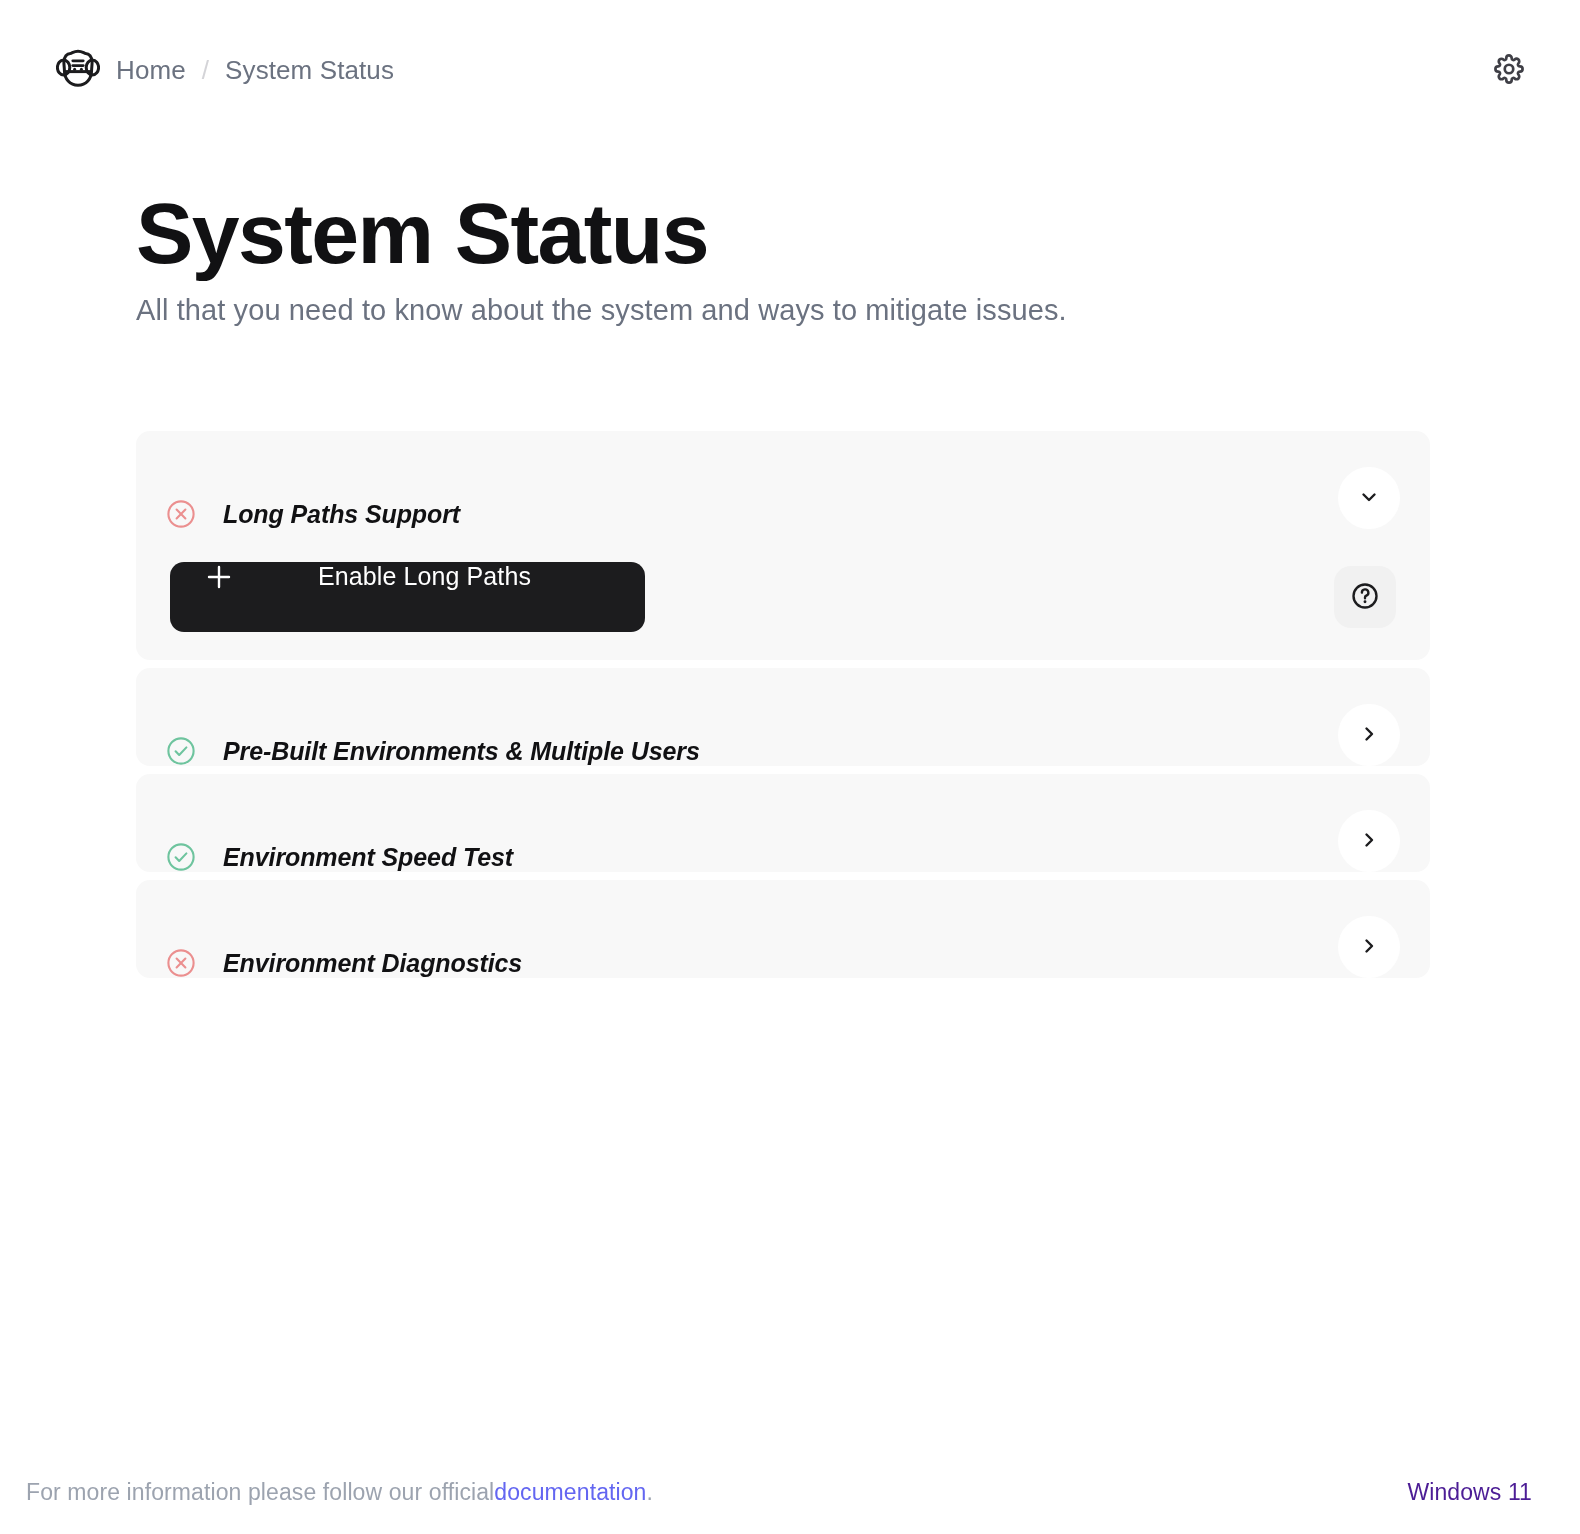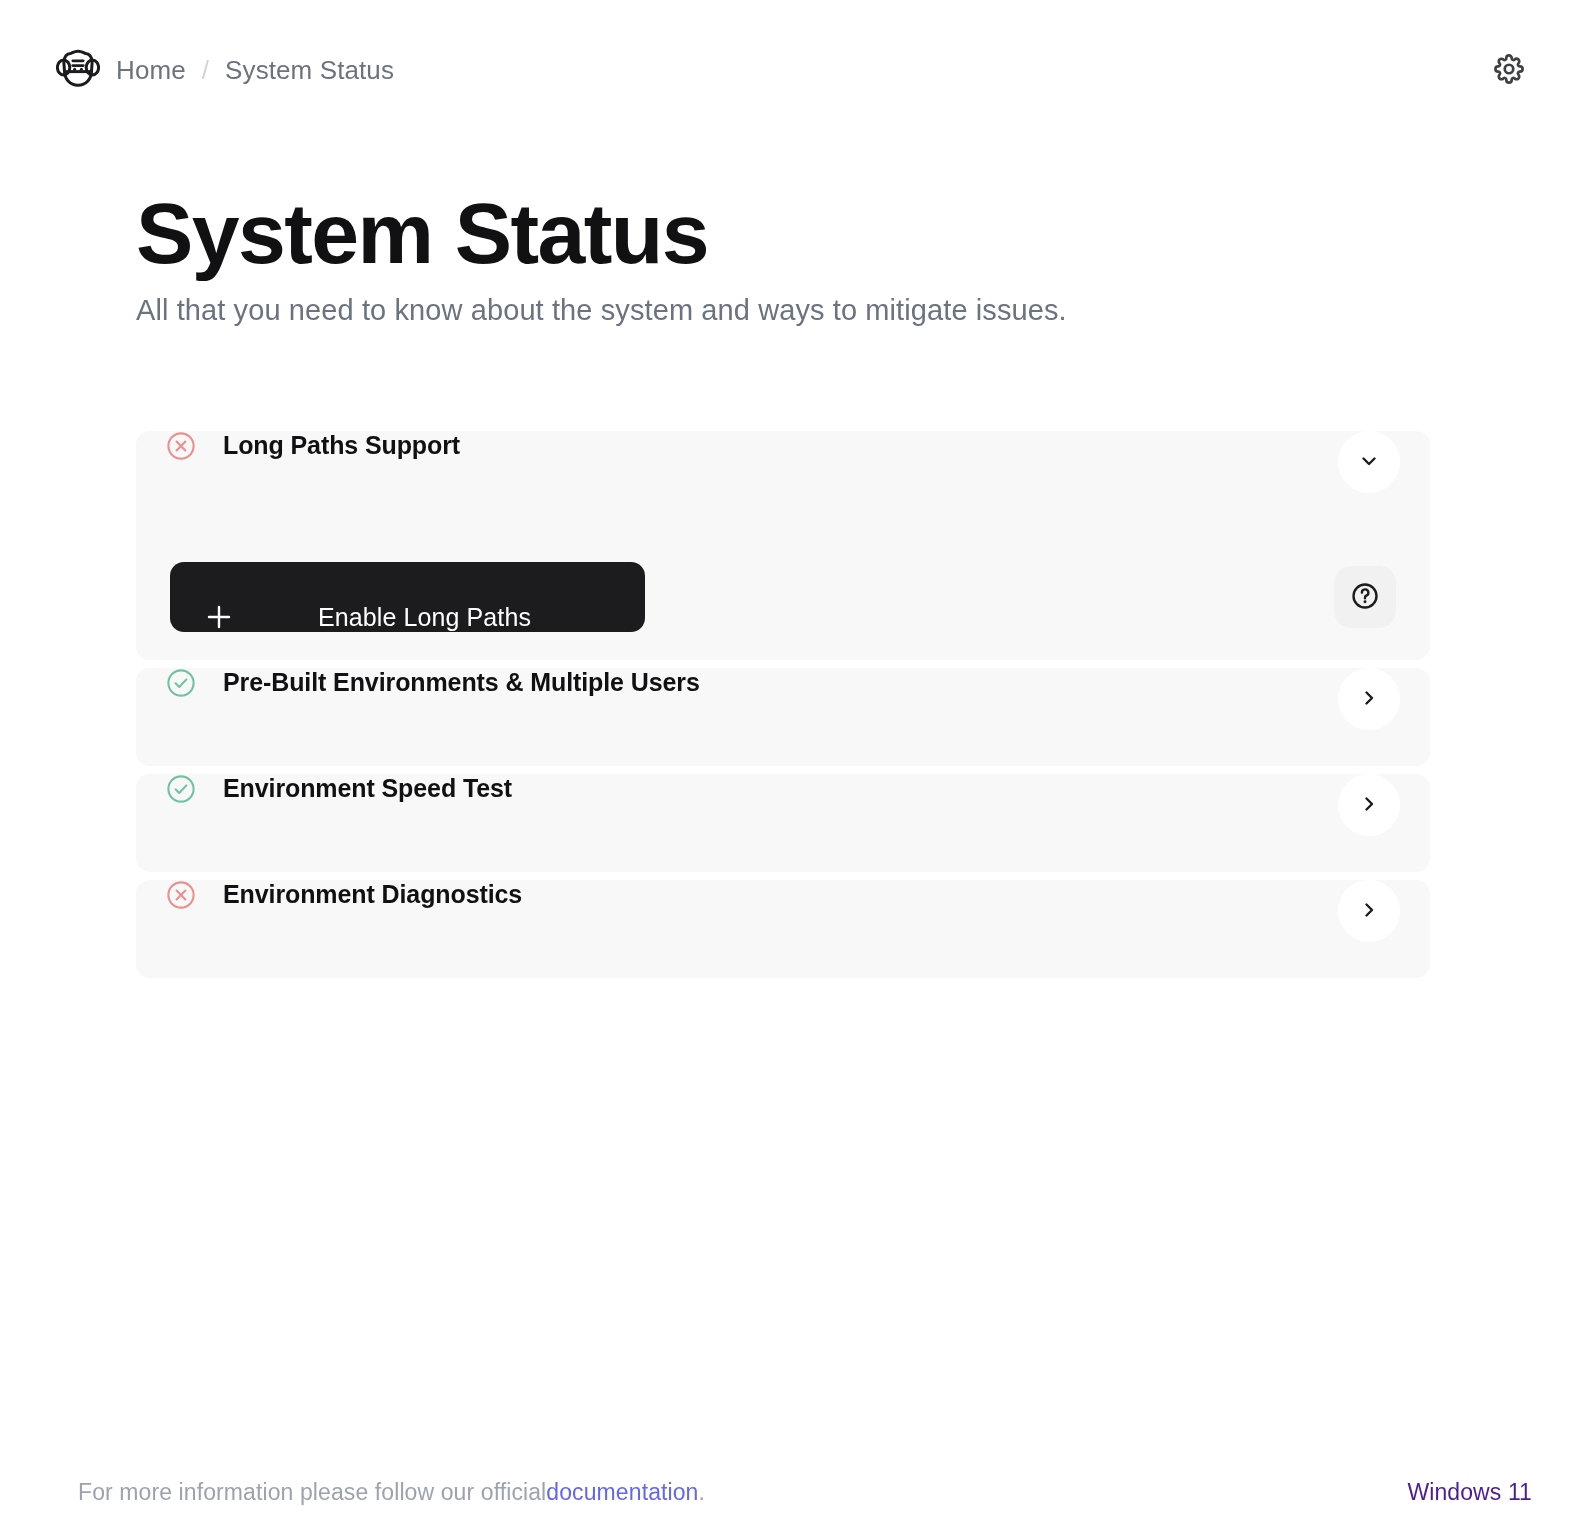--- a/index.html
+++ b/index.html
@@ -101,22 +101,23 @@
 
   .card {
     background: #f8f8f8;
     border-radius: 14px;
     padding: 0 30px;
   }
 
   .card-head {
     height: 98px;
     display: flex;
-    align-items: flex-start;
+    align-items: flex-end;
     gap: 0;
+    font-style: italic;
   }
 
   .status-icon {
     width: 30px;
     height: 30px;
     flex: 0 0 30px;
     display: block;
   }
 
   .card-title {
@@ -164,21 +165,21 @@
   }
 
   .primary-btn {
     height: 70px;
     min-width: 475px;
     background: #1c1c1e;
     color: #ffffff;
     border: none;
     border-radius: 14px;
     display: flex;
-    align-items: flex-end;
+    align-items: flex-start;
     cursor: pointer;
     padding: 0 36px 0 34px;
     font-family: "Liberation Sans", sans-serif;
   }
 
   .primary-btn .plus {
     width: 30px;
     height: 30px;
     flex: 0 0 30px;
     display: block;
@@ -210,21 +211,21 @@
   }
 
   
   .footer {
     position: absolute;
     left: 0;
     right: 0;
     bottom: 28px;
     display: flex;
     align-items: center;
-    padding: 0 48px 0 78px;
+    padding: 0 48px 0 26px;
     font-size: 23px;
     color: #9ca3af;
     letter-spacing: .1px;
   }
 
   .footer-link {
     color: #6366f1;
     text-decoration: none;
     cursor: pointer;
   }

